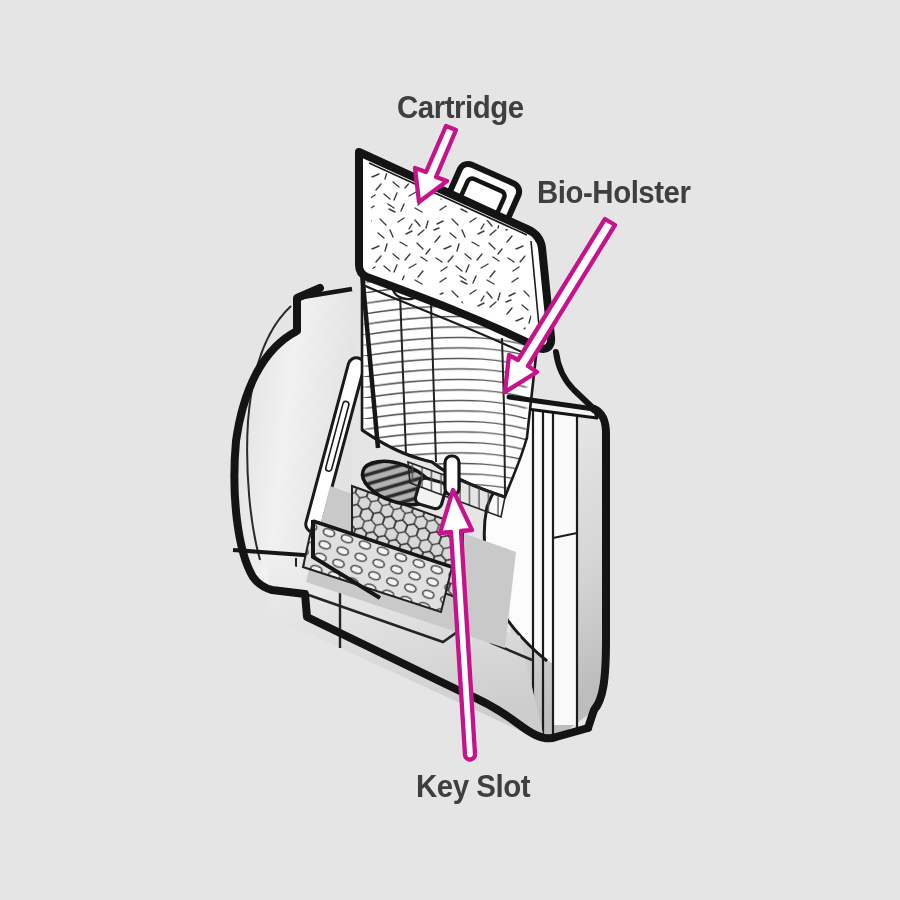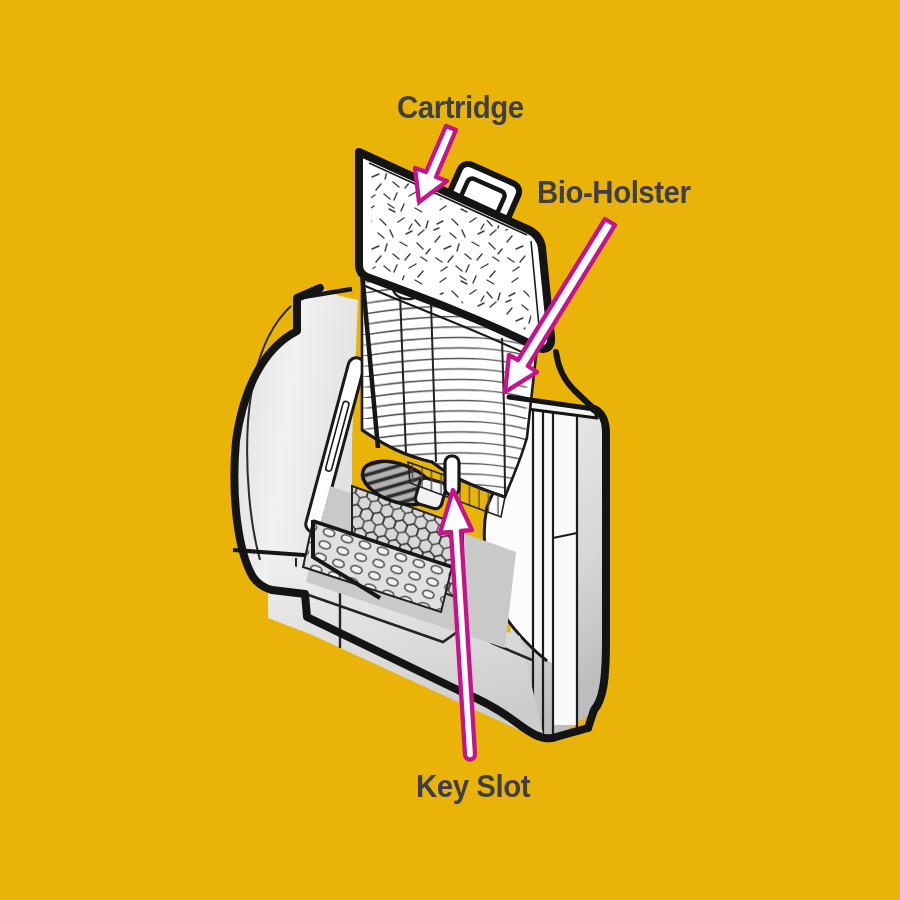--- a/index.html
+++ b/index.html
@@ -1,17 +1,17 @@
 <!DOCTYPE html>
 <html><head>
 <meta charset="utf-8">
 <style>
   html,body{margin:0;padding:0;background:#ffffff;width:900px;height:900px;overflow:hidden;
             font-family:"Liberation Sans",sans-serif;}
-  .stage{position:relative;width:900px;height:900px;background:#eab308;}
+  .stage{position:relative;width:900px;height:900px;background:#e5e5e5;}
   .stage svg{position:absolute;left:0;top:0;}
   .callout-label{
      position:absolute;
      font-weight:bold;
      font-size:31px;
      color:#3f3f41;
      letter-spacing:-0.5px;
      transform:scaleX(0.95);
      transform-origin:left center;
      white-space:nowrap;

